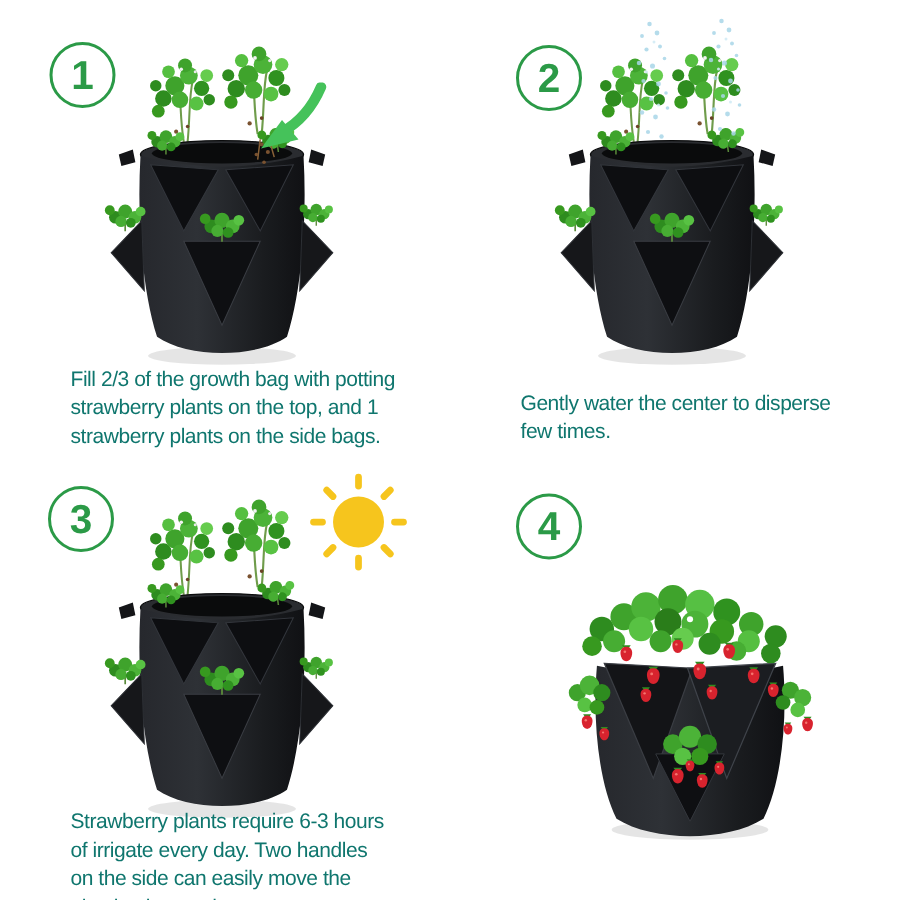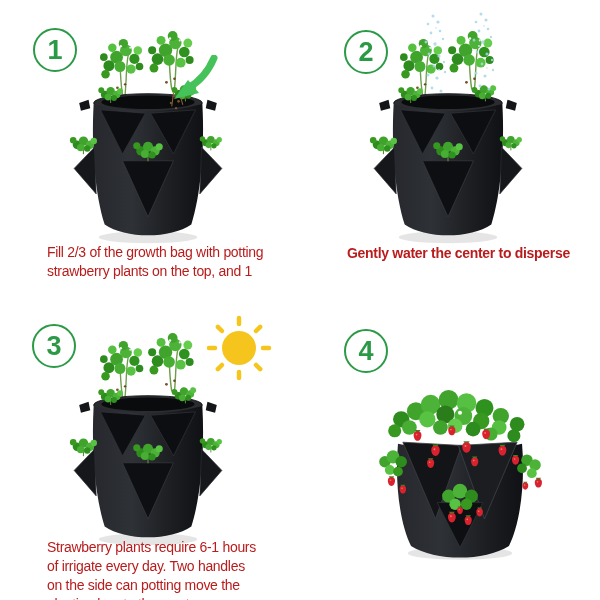--- a/index.html
+++ b/index.html
@@ -7,21 +7,21 @@
     position:relative;width:600px;height:600px;background:#ffffff;
     font-family:"Liberation Sans",sans-serif;overflow:hidden;
   }
   .step-badge{
     position:absolute;width:44px;height:44px;border:2.5px solid #2b9a47;
     border-radius:50%;display:flex;align-items:center;justify-content:center;
     color:#2b9a47;font-size:27px;font-weight:700;box-sizing:border-box;
     background:#fff;
   }
   .caption{
-    position:absolute;font-size:14px;line-height:19px;color:#b91c1c;
+    position:absolute;font-size:14px;line-height:19px;color:#0f766e;
     letter-spacing:-0.3px;font-weight:400;
   }
   .illus{position:absolute;}
 </style>
 </head>
 <body>
 
 <div class="canvas">
 
   <svg width="0" height="0" style="position:absolute" aria-hidden="true">
@@ -174,20 +174,21 @@
       <circle cx="133" cy="62" r="1.4" fill="#7a5230"></circle>
     </g>
   </svg>
   <svg class="illus" style="left:173px;top:55px;" width="48" height="50" viewBox="0 0 48 50">
     <path d="M41,3 C35,17 26,27 15,33" stroke="#45c25a" stroke-width="7" fill="none" stroke-linecap="round"></path>
     <polygon points="15,25 26,38 1,44" fill="#45c25a"></polygon>
   </svg>
   <div class="caption" style="left:47px;top:243px;width:256px;">
     <div>Fill 2/3 of the growth bag with potting</div>
     <div>strawberry plants on the top, and 1</div>
+    <div>strawberry plants on the side bags.</div>
   </div>
 
   <div class="step-badge" style="left:344px;top:30px;">
     <span>2</span>
   </div>
   <svg class="illus" style="left:363px;top:30px;" width="170" height="231" viewBox="0 -30 200 272">
     <use href="#seedbag"></use>
   </svg>
   <svg class="illus" style="left:395px;top:12px;" width="120" height="92" viewBox="0 0 120 92">
     <g fill="#a9d6e8" opacity="0.85">
@@ -228,22 +229,23 @@
     </g>
     <g fill="#d3ecf6" opacity="0.9">
       <circle cx="41" cy="16" r="1"></circle>
         <circle cx="36" cy="36" r="1"></circle>
         <circle cx="44" cy="58" r="1"></circle>
       <circle cx="89" cy="14" r="1"></circle>
         <circle cx="84" cy="34" r="1"></circle>
         <circle cx="92" cy="56" r="1"></circle>
     </g>
   </svg>
-  <div class="caption" style="left:347px;top:244px;width:250px;font-weight:bold;">
+  <div class="caption" style="left:347px;top:259px;width:250px;">
     <div>Gently water the center to disperse</div>
+    <div>few times.</div>
   </div>
 
   <div class="step-badge" style="left:32px;top:324px;">
     <span>3</span>
   </div>
   <svg class="illus" style="left:203px;top:312px;" width="72" height="72" viewBox="0 0 72 72">
     <circle cx="36" cy="36" r="17" fill="#f6c51d"></circle>
     <g stroke="#f6c51d" stroke-width="4.5" stroke-linecap="round">
       <line x1="60" y1="36" x2="66" y2="36"></line>
       <line x1="53" y1="53" x2="57.2" y2="57.2"></line>
@@ -252,23 +254,23 @@
       <line x1="12" y1="36" x2="6" y2="36"></line>
       <line x1="19" y1="19" x2="14.8" y2="14.8"></line>
       <line x1="36" y1="12" x2="36" y2="6"></line>
       <line x1="53" y1="19" x2="57.2" y2="14.8"></line>
     </g>
   </svg>
   <svg class="illus" style="left:63px;top:332px;" width="170" height="231" viewBox="0 -30 200 272">
     <use href="#seedbag"></use>
   </svg>
   <div class="caption" style="left:47px;top:538px;width:256px;">
-    <div>Strawberry plants require 6-1 hours</div>
+    <div>Strawberry plants require 6-3 hours</div>
     <div>of irrigate every day. Two handles</div>
-    <div>on the side can potting move the</div>
+    <div>on the side can easily move the</div>
     <div>planting bag to the most sunny</div>
   </div>
 
   <div class="step-badge" style="left:344px;top:329px;">
     <span>4</span>
   </div>
   <svg class="illus" style="left:370px;top:372px;" width="180" height="200" viewBox="0 -10 220 245">
     <use href="#fruitbag"></use>
   </svg>
 

